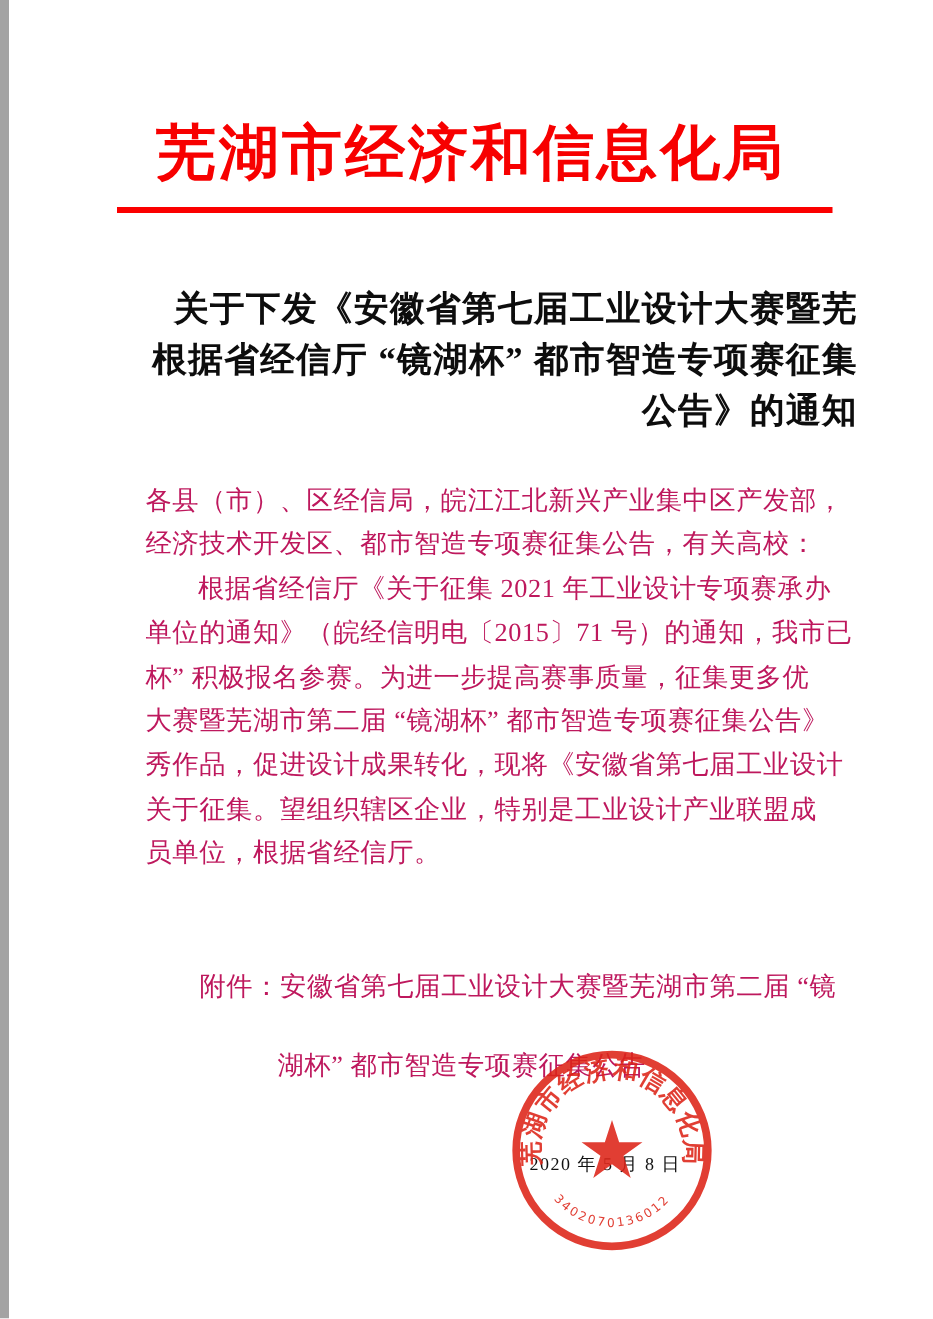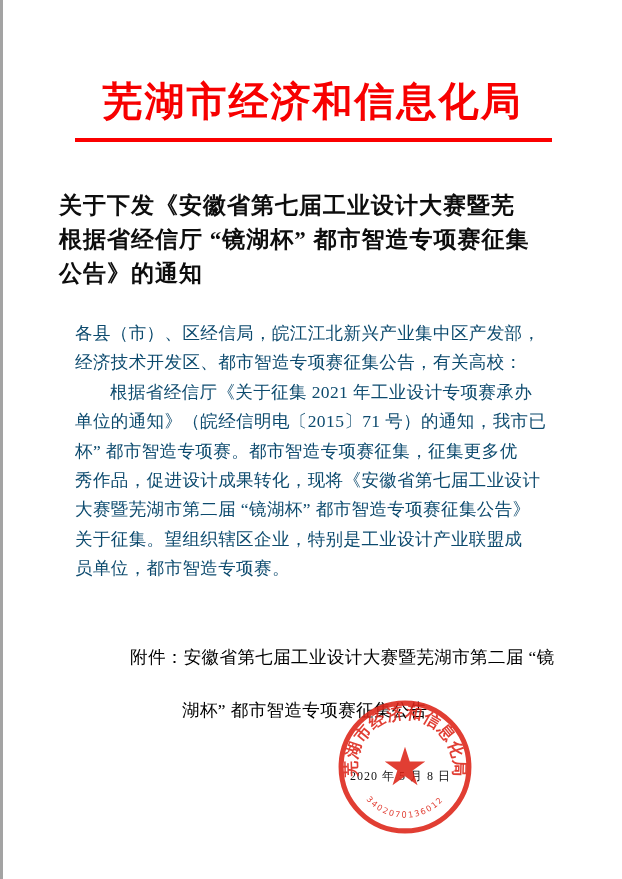--- a/index.html
+++ b/index.html
@@ -1,58 +1,58 @@
 <!DOCTYPE html>
 <html><head>
 <meta charset="utf-8">
 <style>
   html,body { margin:0; padding:0; background:#ffffff; }
   .page {
     position:relative;
     width:622px; height:879px;
     background:#ffffff;
-    border-left:3px solid #a3a3a3;
+    border-left:6px solid #a3a3a3;
     box-sizing:border-box;
     overflow:hidden;
     font-family:"Liberation Serif","DejaVu Serif",serif;
   }
   .header-title {
     position:absolute; top:74px; left:0; right:0;
     text-align:center;
     font-size:40px; font-weight:bold;
     letter-spacing:2px;
     color:#f70000;
     white-space:nowrap;
   }
   .red-rule {
     position:absolute; top:138px; left:72px;
     width:477px; height:4px;
     background:#fb0000;
   }
   .doc-title {
     position:absolute; top:189px; left:56px; width:510px;
-    text-align:left;
+    text-align:right;
     font-size:23px; font-weight:bold;
     line-height:34px;
     letter-spacing:1px;
     color:#0d0d0d;
   }
   .body-text {
-    position:absolute; top:319px; left:72px; width:460px;
+    position:absolute; top:319px; left:91px; width:460px;
     font-size:17.5px; line-height:29.4px;
     letter-spacing:0.4px;
-    color:#0c4a6e;
+    color:#be185d;
   }
   .body-line { white-space:nowrap; }
   .body-line.indent { text-indent:35px; }
   .attachment {
     position:absolute; top:643px; left:127px; width:430px;
     font-size:17.5px; line-height:28.5px;
     letter-spacing:0.4px;
-    color:#000000;
+    color:#be185d;
   }
   .attachment .line2 { margin-left:52px;margin-top:24px; }
   .date-text {
     position:absolute; top:768px; left:347px;
     font-size:12px; letter-spacing:1px;
     color:#111111;
     z-index:1;
     white-space:nowrap;
   }
   .seal {
@@ -75,25 +75,25 @@
     <div>关于下发《安徽省第七届工业设计大赛暨芜</div>
     <div>根据省经信厅 “镜湖杯” 都市智造专项赛征集</div>
     <div>公告》的通知</div>
   </div>
 
   <div class="body-text">
     <div class="body-line">各县（市）、区经信局，皖江江北新兴产业集中区产发部，</div>
     <div class="body-line">经济技术开发区、都市智造专项赛征集公告，有关高校：</div>
     <div class="body-line indent">根据省经信厅《关于征集 2021 年工业设计专项赛承办</div>
     <div class="body-line">单位的通知》（皖经信明电〔2015〕71 号）的通知，我市已</div>
-    <div class="body-line">杯” 都市智造专项赛。都市智造专项赛征集，征集更多优</div>
+    <div class="body-line">杯” 积极报名参赛。为进一步提高赛事质量，征集更多优</div>
+    <div class="body-line">大赛暨芜湖市第二届 “镜湖杯” 都市智造专项赛征集公告》</div>
     <div class="body-line">秀作品，促进设计成果转化，现将《安徽省第七届工业设计</div>
-    <div class="body-line">大赛暨芜湖市第二届 “镜湖杯” 都市智造专项赛征集公告》</div>
     <div class="body-line">关于征集。望组织辖区企业，特别是工业设计产业联盟成</div>
-    <div class="body-line">员单位，都市智造专项赛。</div>
+    <div class="body-line">员单位，根据省经信厅。</div>
   </div>
 
   <div class="attachment">
     <div class="line1">附件：安徽省第七届工业设计大赛暨芜湖市第二届 “镜</div>
     <div class="line2">湖杯” 都市智造专项赛征集公告</div>
   </div>
 
   <div class="date-text">2020 年 5 月 8 日</div>
 
   <svg class="seal" viewBox="0 0 140 140" xmlns="http://www.w3.org/2000/svg">

